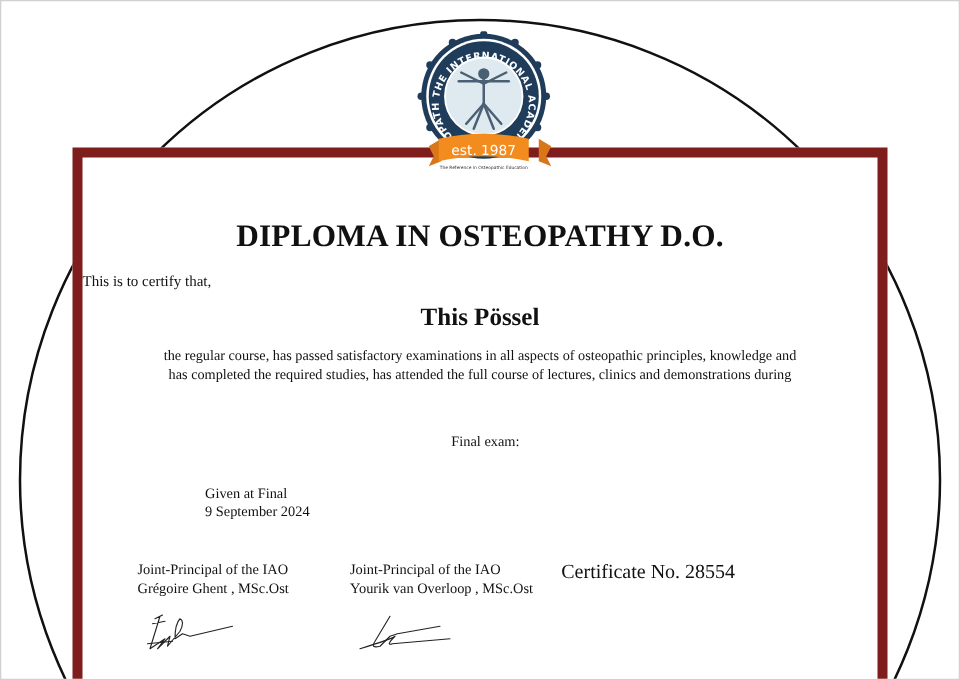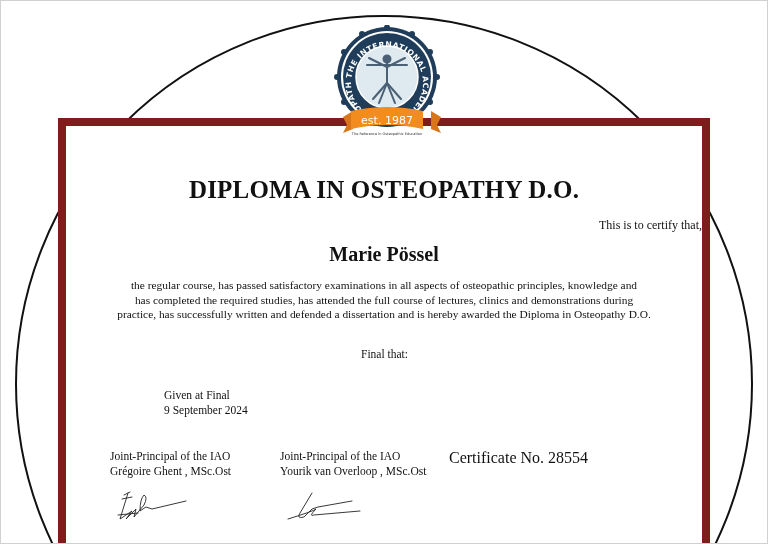--- a/index.html
+++ b/index.html
@@ -58,23 +58,22 @@
       top: 50px;
       text-align: center;
       font-size: 25px;
       font-weight: bold;
       letter-spacing: 0.2px;
     }
     .certify {
       position: absolute;
       left: 0; right: 0;
       top: 92px;
-      text-align: right;
+      text-align: left;
       font-size: 12px;
-      padding-left: 19px;
     }
     .recipient {
       position: absolute;
       left: 0; right: 0;
       top: 117px;
       text-align: center;
       font-size: 20px;
       font-weight: bold;
     }
     .body-text {
@@ -171,29 +170,28 @@
       <path d="M 102 86 L 112 92 L 108 100 L 112 108 L 102 104 Z" fill="#d9761a"></path>
       <path d="M 22 86 Q 58 78 94 86 L 94 104 Q 58 96 22 104 Z" fill="#f28c1e"></path>
       <text x="58" y="99" text-anchor="middle" font-family="DejaVu Sans, sans-serif" font-size="11" fill="#ffffff">est. 1987</text>
       <text x="58" y="110" text-anchor="middle" font-family="DejaVu Sans, sans-serif" font-size="3.5" fill="#333333">The Reference in Osteopathic Education</text>
     </g>
   </svg>
 
   <div class="diploma">
     <div class="title">DIPLOMA IN OSTEOPATHY D.O.</div>
     <div class="certify">This is to certify that,</div>
-    <div class="recipient">Marie Pössel</div>
+    <div class="recipient">This Pössel</div>
 
     <div class="body-text">
       <span>the regular course, has passed satisfactory examinations in all aspects of osteopathic principles, knowledge and</span>
       <span>has completed the required studies, has attended the full course of lectures, clinics and demonstrations during</span>
-      <span>practice, has successfully written and defended a dissertation and is hereby awarded the Diploma in Osteopathy D.O.</span>
-    </div>
-
-    <div class="final-exam">Final that:</div>
+    </div>
+
+    <div class="final-exam">Final exam:</div>
 
     <div class="given">
       <div>Given at Final</div>
       <div>9 September 2024</div>
     </div>
 
     <div class="sig-block sig1">
       <span>Joint-Principal of the IAO</span>
       <span>Grégoire Ghent , MSc.Ost</span>
     </div>

